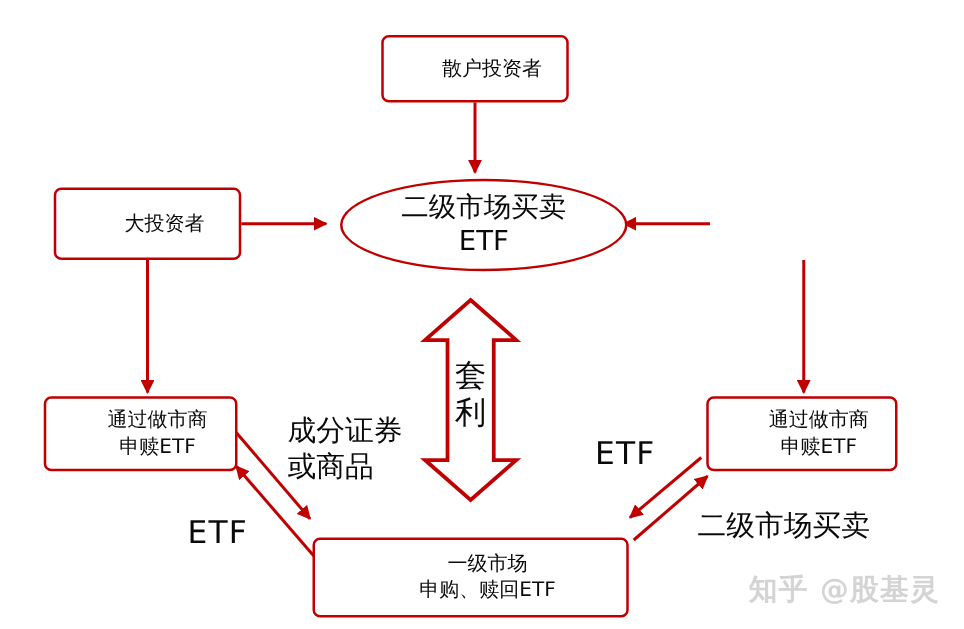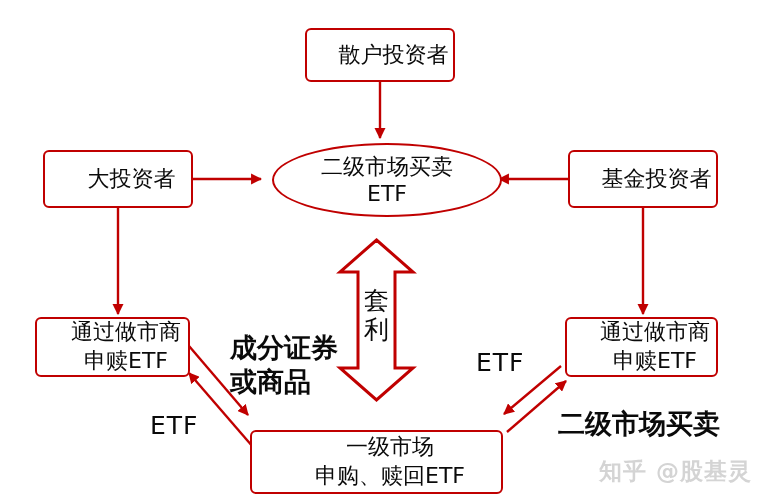--- a/index.html
+++ b/index.html
@@ -8,34 +8,34 @@
   .canvas {
     position: relative; width: 771px; height: 503px;
     background: #ffffff; overflow: hidden;
   }
   .wires { position: absolute; left: 0; top: 0; z-index: 1; }
   .node {
     position: absolute; z-index: 2;
     border: 2.5px solid var(--red); border-radius: 6px; background: #fff;
     display: flex; align-items: center; justify-content: center;
     text-align: center; color: var(--ink);
-    font-size: 22px; line-height: 1.3; white-space: pre-line; padding-left: 27px;
+    font-size: 16px; line-height: 1.3; white-space: pre-line; padding-left: 27px;
   }
   .ellipse {
     position: absolute; z-index: 2;
     border: 2.5px solid var(--red); border-radius: 50%; background: #fff;
     display: flex; align-items: center; justify-content: center;
     text-align: center; color: var(--ink);
     font-size: 22px; line-height: 1.25; white-space: pre-line;
   }
   .lbl {
     position: absolute; z-index: 3; color: var(--ink);
     white-space: pre-line; line-height: 1.25;
   }
-  .lbl-comp { font-size: 27px; font-weight: bold; }
+  .lbl-comp { font-size: 23px; }
   .lbl-etf { font-size: 25px; letter-spacing: 1px; }
   .lbl-arb { font-size: 25px; text-align: center; line-height: 1.15; }
   .watermark {
     position: absolute; z-index: 3; color: #d4d4d4;
     font-size: 23px; font-weight: bold; letter-spacing: 1px;
   }
   
   .n-retail   { left: 305px; top: 28px;  width: 150px; height: 54px; }
   .n-large    { left: 43px;  top: 150px; width: 150px; height: 58px; }
   .n-fund     { left: 568px; top: 150px; width: 150px; height: 58px; }
@@ -75,21 +75,20 @@
     <polygon points="376.5,240 413,272 395,272 395,368 413,368 376.5,400 340,368 358,368 358,272 340,272" fill="#ffffff" stroke="#c00000" stroke-width="3" stroke-linejoin="miter"></polygon>
   </svg>
 
   <div class="node n-retail">散户投资者</div>
 
   <div class="ellipse n-secondary">二级市场买卖
 ETF</div>
 
   <div class="node n-large">大投资者</div>
 
-  <div class="node n-fund">基金投资者</div>
 
   <div class="node n-mm-left">通过做市商
 申赎ETF</div>
 
   <div class="node n-mm-right">通过做市商
 申赎ETF</div>
 
   <div class="node n-primary">一级市场
 申购、赎回ETF</div>
 

